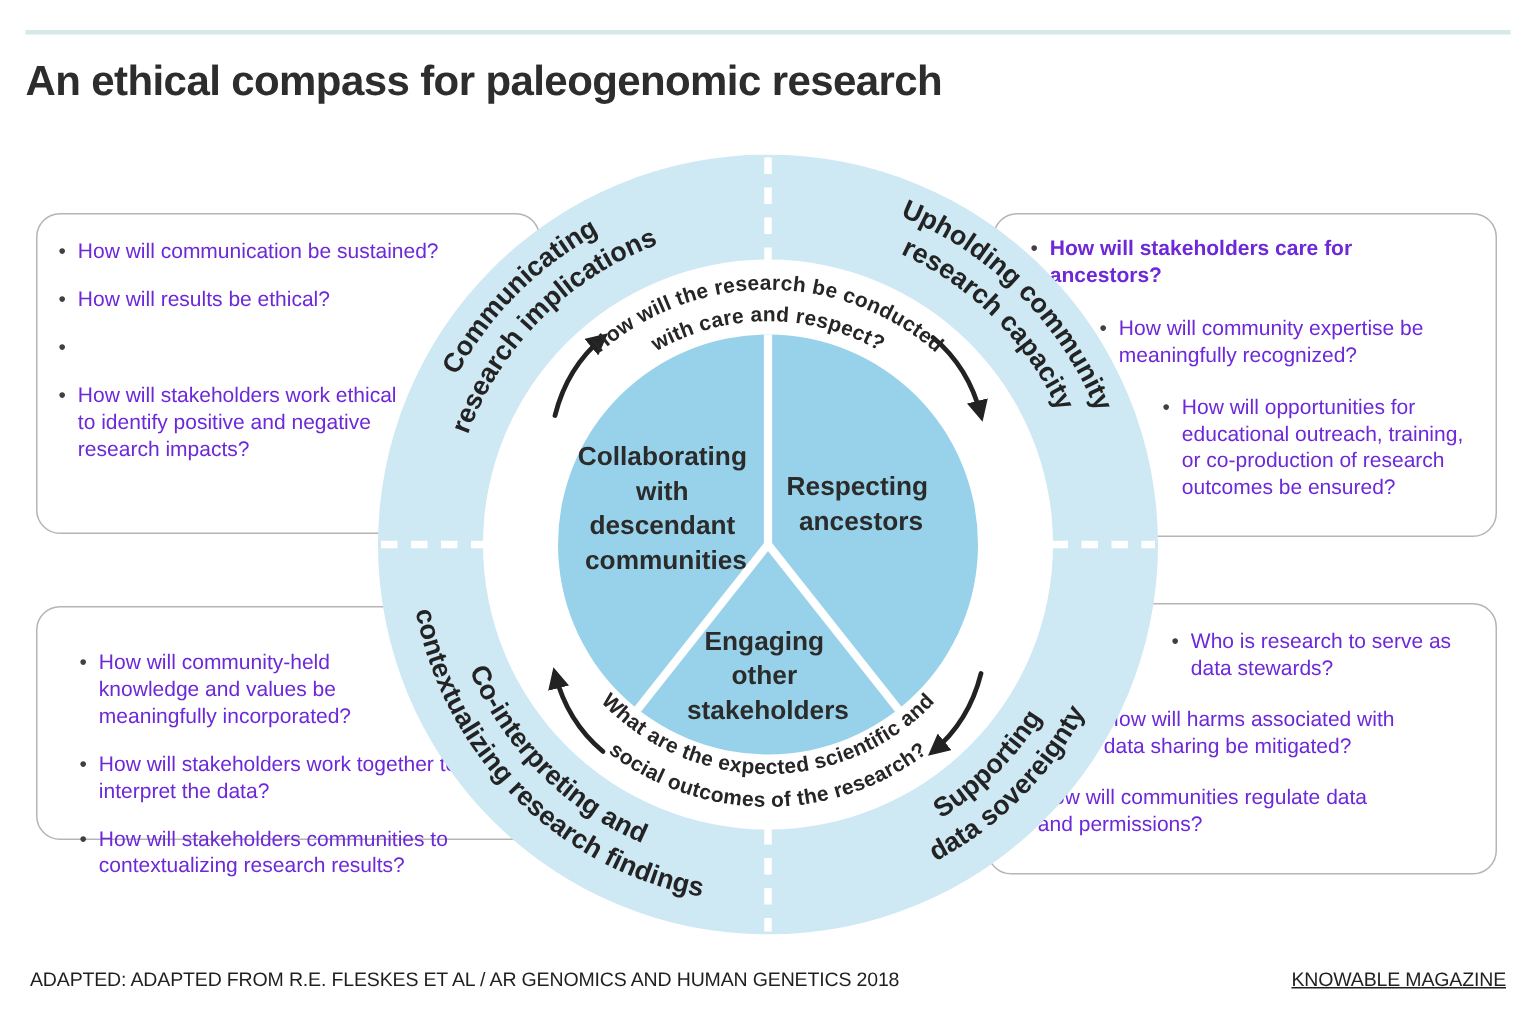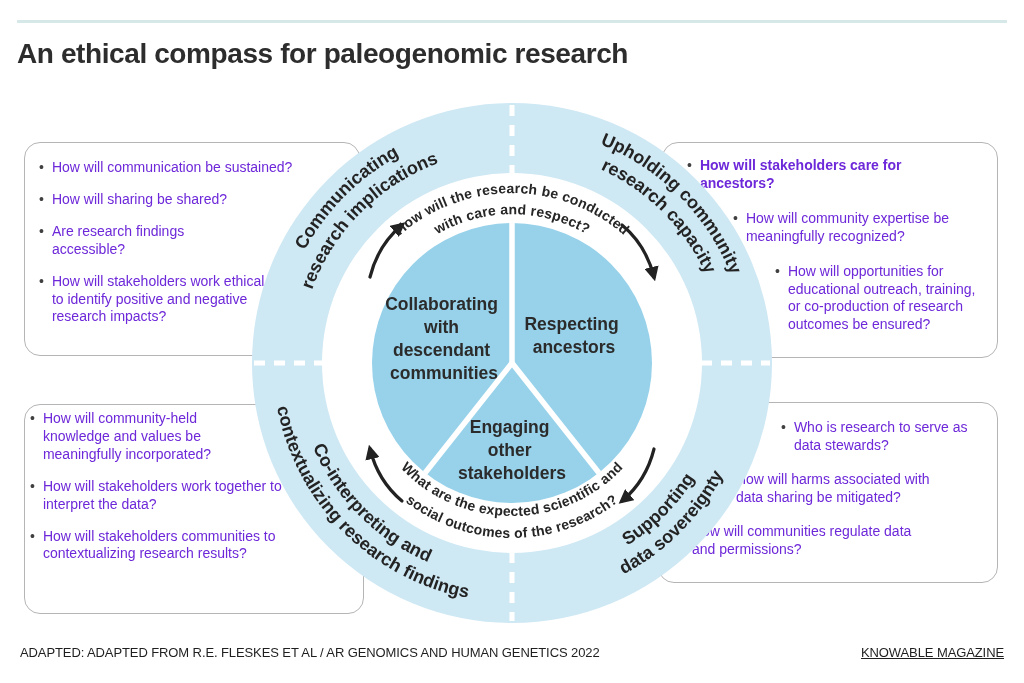--- a/index.html
+++ b/index.html
@@ -5,21 +5,21 @@
   * { margin:0; padding:0; box-sizing:border-box; }
   body { background:#fff; font-family:"Liberation Sans", sans-serif; }
   .canvas { position:relative; width:1024px; height:683px; background:#fff; overflow:hidden; }
 
   .top-rule { position:absolute; left:17px; top:20px; width:990px; height:3px; background:#d6e8e8; }
   .title { position:absolute; left:17px; top:38px; font-size:28px; font-weight:700; color:#2d2d2d; letter-spacing:-0.4px;text-align:right; }
 
   .qbox { position:absolute; border:1.5px solid #b5b5b5; border-radius:16px; background:#fff; padding:16px 14px; }
   .qbox.tl { left:24px;  top:142px; width:336px; height:214px; }
   .qbox.tr { left:662px; top:142px; width:336px; height:216px; padding-top:14px; }
-  .qbox.bl { left:24px;  top:404px; width:340px; height:210px; padding:5px; }
+  .qbox.bl { left:24px;  top:404px; width:340px; height:156px; padding:28px; }
   .qbox.br { left:658px; top:402px; width:340px; height:181px; }
 
   .bullet { display:flex; gap:8px; font-size:14px; line-height:1.28; color:#6d28d9; }
   .dot::before { content:"\2022"; color:#404040; }
   .bt { display:block; }
 
   .tl .bullet { margin-bottom:14px; }
   .tl3 .bt { max-width:185px; }
   .tl4 .bt { max-width:215px; }
 
@@ -57,25 +57,24 @@
   <div class="top-rule"></div>
   <h1 class="title">An ethical compass for paleogenomic research</h1>
 
   <div class="qbox tl">
     <div class="bullet tl1">
         <span class="dot"></span>
         <span class="bt">How will communication be sustained?</span>
       </div>
     <div class="bullet tl2">
         <span class="dot"></span>
-        <span class="bt">How will sharing be shared?</span>
+        <span class="bt">How will results be ethical?</span>
       </div>
     <div class="bullet tl3">
         <span class="dot"></span>
-        <span class="bt">Are research findings accessible?</span>
       </div>
     <div class="bullet tl4">
         <span class="dot"></span>
         <span class="bt">How will stakeholders work ethical to identify positive and negative research impacts?</span>
       </div>
   </div>
 
   <div class="qbox tr">
     <div class="bullet tr1">
         <span class="dot"></span>
@@ -213,17 +212,17 @@
     </text>
     <text class="arc-ring">
       <textPath href="#arc-br-1" startOffset="50%" text-anchor="middle">Supporting</textPath>
     </text>
     <text class="arc-ring">
       <textPath href="#arc-br-2" startOffset="50%" text-anchor="middle">data sovereignty</textPath>
     </text>
   </svg>
 
   <div class="footer">
-    <div class="src"><span>ADAPTED: ADAPTED FROM R.E. FLESKES </span><span class="ital">ET AL / AR GENOMICS AND HUMAN GENETICS</span><span> 2022</span></div>
+    <div class="src"><span>ADAPTED: ADAPTED FROM R.E. FLESKES </span><span class="ital">ET AL / AR GENOMICS AND HUMAN GENETICS</span><span> 2018</span></div>
     <div class="credit">KNOWABLE MAGAZINE</div>
   </div>
 
 </div>
 
 </body></html>

